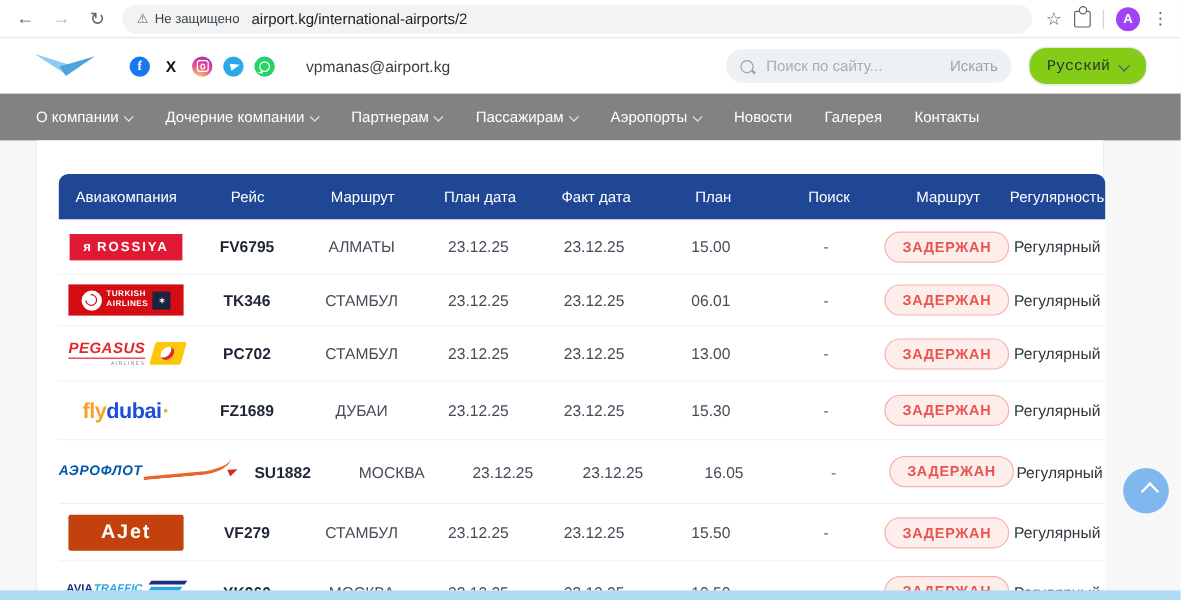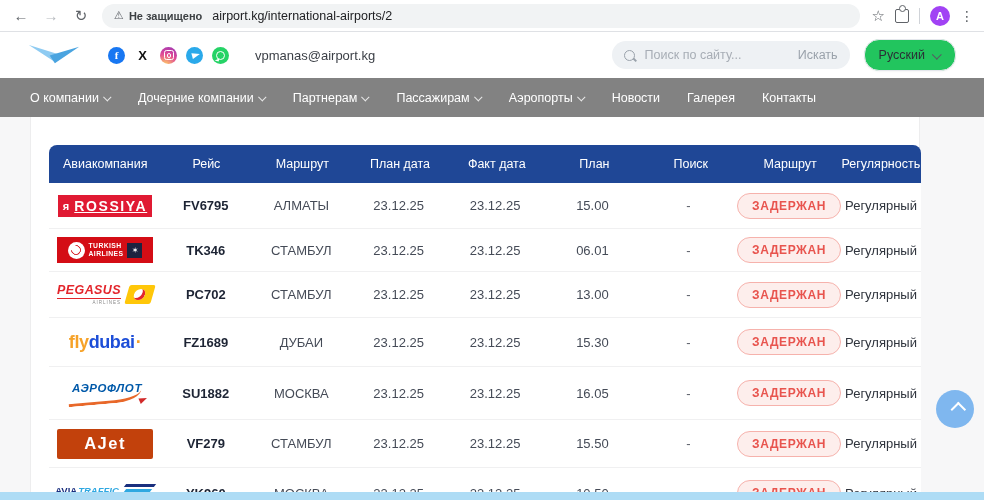--- a/index.html
+++ b/index.html
@@ -10,21 +10,21 @@
   }
   
   .chrome{height:32px;background:#fff;border-bottom:1px solid #dfe1e5;
     display:flex;align-items:center;padding:0 8px;box-sizing:border-box;gap:4px;}
   .nav-ic{width:26px;height:26px;border-radius:50%;display:flex;align-items:center;justify-content:center;
     font-size:15px;color:#5f6368;cursor:pointer;flex:0 0 auto;}
   .nav-ic.disabled{color:#b6b9be;}
   .omnibox{flex:1;height:24px;background:#f1f3f4;border-radius:13px;display:flex;align-items:center;
     padding:0 12px;margin:0 8px 0 4px;min-width:0;}
   .warn-ic{font-size:11px;color:#5f6368;margin-right:5px;}
-  .sec-label{font-size:11px;color:#3c4043;font-weight:700;margin-right:10px;white-space:nowrap;}
+  .sec-label{font-size:11px;color:#3c4043;font-weight:400;margin-right:10px;white-space:nowrap;}
   .url{font-size:12.5px;color:#202124;white-space:nowrap;overflow:hidden;}
   .chrome-right{display:flex;align-items:center;gap:10px;flex:0 0 auto;padding-right:2px;}
   .star{font-size:15px;color:#5f6368;}
   .puzzle{width:12px;height:12px;border:1.7px solid #5f6368;border-radius:2px;position:relative;}
   .puzzle:before{content:"";position:absolute;top:-5px;left:3px;width:5px;height:5px;border:1.7px solid #5f6368;border-radius:50%;background:#fff;}
   .chrome-div{width:1px;height:16px;background:#d0d3d8;}
   .avatar{width:20px;height:20px;border-radius:50%;background:#a142f4;color:#fff;font-size:11px;font-weight:700;
     display:flex;align-items:center;justify-content:center;}
   .kebab{font-size:14px;color:#5f6368;letter-spacing:0;}
   
@@ -44,22 +44,22 @@
   .soc-wa i:after{content:"";position:absolute;left:-2px;bottom:-2px;width:0;height:0;border-top:3px solid transparent;border-right:4px solid #fff;transform:rotate(12deg);}
   .email{font-size:13px;color:#3b3f46;margin-left:26px;cursor:pointer;}
   .hdr-spacer{flex:1;}
   .searchbar{width:238px;height:28px;background:#eef1f4;border-radius:14px;display:flex;align-items:center;padding:0 12px;box-sizing:border-box;margin-right:14px;}
   .mag{width:9px;height:9px;border:1.6px solid #9aa2ab;border-radius:50%;position:relative;flex:0 0 auto;margin-right:8px;}
   .mag:after{content:"";position:absolute;left:8px;top:8px;width:4px;height:1.6px;background:#9aa2ab;transform:rotate(45deg);}
   .searchbar input{border:0;background:transparent;outline:none;font-size:12.5px;color:#1d4ed8;flex:1;min-width:0;
     font-family:"Liberation Sans",sans-serif;}
   .searchbar input::placeholder{color:#a7adb5;}
   .search-btn{font-size:12.5px;color:#9aa2ab;background:none;border:0;cursor:pointer;padding:0 0 0 8px;font-family:"Liberation Sans",sans-serif;}
-  .lang{height:30px;background:#22c55e;border:1px solid #e4e7ec;border-radius:15px;display:flex;align-items:center;
-    padding:0 14px;gap:9px;font-size:12.5px;color:#2b2f36;cursor:pointer;box-shadow:0 1px 2px rgba(0,0,0,.04);}
+  .lang{height:30px;background:#84cc16;border:1px solid #e4e7ec;border-radius:15px;display:flex;align-items:center;
+    padding:0 14px;gap:9px;font-size:12.5px;color:#2b2f36;cursor:pointer;box-shadow:0 1px 2px rgba(0,0,0,.04);font-family:Liberation Mono, monospace;}
   .chev{width:6px;height:6px;border-left:1.6px solid currentColor;border-bottom:1.6px solid currentColor;
     transform:rotate(-45deg) translateY(-1px);display:inline-block;}
   .lang .chev{color:#565b63;}
   
   .mainnav{height:39px;background:var(--nav-gray,#828282);display:flex;align-items:center;padding:0 30px;gap:27px;box-sizing:border-box;}
   .nav-item{display:flex;align-items:center;gap:6px;color:#fff;font-size:12.5px;cursor:pointer;white-space:nowrap;}
   .nav-item .chev{color:#e8e8e8;width:5px;height:5px;}
   
   .content{position:relative;height:383px;}
   .container{position:absolute;left:30px;top:0;width:890px;height:100%;background:#fff;
@@ -76,38 +76,38 @@
   .cell{text-align:center;font-size:13px;color:#454b57;}
   .cell.flight{font-weight:700;color:#1d2434;}
   .cell.dash{color:#5a5f68;}
   .cell.reg{color:#2f343d;}
   .badge{display:inline-block;min-width:92px;padding:5px 14px;border-radius:15px;border:1.5px solid #f6b2ac;
     background:#fdeeec;color:var(--status-red,#e8544e);font-size:12px;font-weight:700;letter-spacing:.6px;box-sizing:border-box;}
   .logo-wrap{display:flex;align-items:center;justify-content:center;}
   
   .lg-rossiya{width:94px;height:22px;background:#e01a33;display:flex;align-items:center;justify-content:center;gap:5px;}
   .lg-rossiya .mk{color:#fff;font-size:11px;font-weight:700;}
-  .lg-rossiya .tx{color:#fff;font-size:14px;font-weight:700;letter-spacing:1.6px;text-decoration:underline;}
+  .lg-rossiya .tx{color:#fff;font-size:11px;font-weight:700;letter-spacing:1.6px;}
   .lg-turkish{width:96px;height:26px;background:#d40d15;display:flex;align-items:center;justify-content:center;gap:4px;padding:0 3px;box-sizing:border-box;}
   .lg-turkish .circ{width:17px;height:17px;background:#fff;border-radius:50%;position:relative;flex:0 0 auto;}
   .lg-turkish .circ:after{content:"";position:absolute;left:3px;top:3px;width:8px;height:8px;border:1.8px solid #d40d15;border-radius:50%;border-left-color:transparent;transform:rotate(40deg);}
   .lg-turkish .tx{color:#fff;font-size:6.8px;font-weight:800;line-height:1.15;letter-spacing:.4px;text-align:left;}
   .lg-turkish .sq{width:15px;height:15px;background:#1c2340;color:#fff;font-size:8px;display:flex;align-items:center;justify-content:center;flex:0 0 auto;}
   .lg-turkish .sq:after{content:"✶";}
   .lg-pegasus{display:flex;align-items:center;gap:2px;}
   .lg-pegasus .col{display:flex;flex-direction:column;align-items:flex-end;}
   .lg-pegasus .word{color:#e3262c;font-size:12.5px;font-weight:800;font-style:italic;letter-spacing:.4px;border-bottom:1.5px solid #e3262c;line-height:1.1;}
   .lg-pegasus .sub{color:#8a8a8a;font-size:4.5px;letter-spacing:1px;margin-top:1px;}
   .lg-pegasus .tail{width:26px;height:19px;background:#ffc709;transform:skewX(-16deg);border-radius:2px;position:relative;margin-left:4px;}
   .lg-pegasus .tail:after{content:"";position:absolute;left:7px;top:4px;width:11px;height:11px;border-radius:50%;background:#fff;box-shadow:inset -3px -2px 0 #e3262c;}
   .lg-flydubai{display:flex;align-items:baseline;letter-spacing:-.4px;}
   .lg-flydubai .fly{color:#f6a229;font-size:18px;font-weight:700;}
   .lg-flydubai .dub{color:#1d4ed8;font-size:18px;font-weight:700;}
   .lg-flydubai .dot{color:#f6a229;font-size:18px;font-weight:700;margin-left:1px;}
-  .lg-aeroflot{display:flex;flex-direction:column;align-items:flex-end;}
+  .lg-aeroflot{display:flex;align-items:flex-start;}
   .lg-aeroflot .tx{color:#0059a9;font-size:11.5px;font-weight:800;letter-spacing:.6px;font-style:italic;}
   .lg-aeroflot .sw{width:74px;height:9px;border-bottom:3px solid #e8682a;border-radius:0 0 60%/0 0 160% 160%;transform:rotate(-5deg);position:relative;margin-top:-2px;}
   .lg-aeroflot .sw:after{content:"";position:absolute;right:-5px;bottom:-5px;width:0;height:0;border-left:8px solid #d22a2a;border-top:3px solid transparent;border-bottom:3px solid transparent;transform:rotate(-18deg);}
   .lg-ajet{width:96px;height:30px;background:#c2410c;border-radius:2px;display:flex;align-items:center;justify-content:center;}
   .lg-ajet .tx{color:#fff;font-size:16.5px;font-weight:700;letter-spacing:1.5px;}
   .lg-avia{display:flex;flex-direction:column;align-items:flex-start;}
   .lg-avia .top{display:flex;align-items:center;gap:1px;}
   .lg-avia .w1{color:#1a2f7e;font-size:9.5px;font-weight:800;}
   .lg-avia .w2{color:#2fa8e1;font-size:9.5px;font-weight:800;font-style:italic;}
   .lg-avia .stripes{display:flex;flex-direction:column;gap:1.5px;margin-left:5px;}

